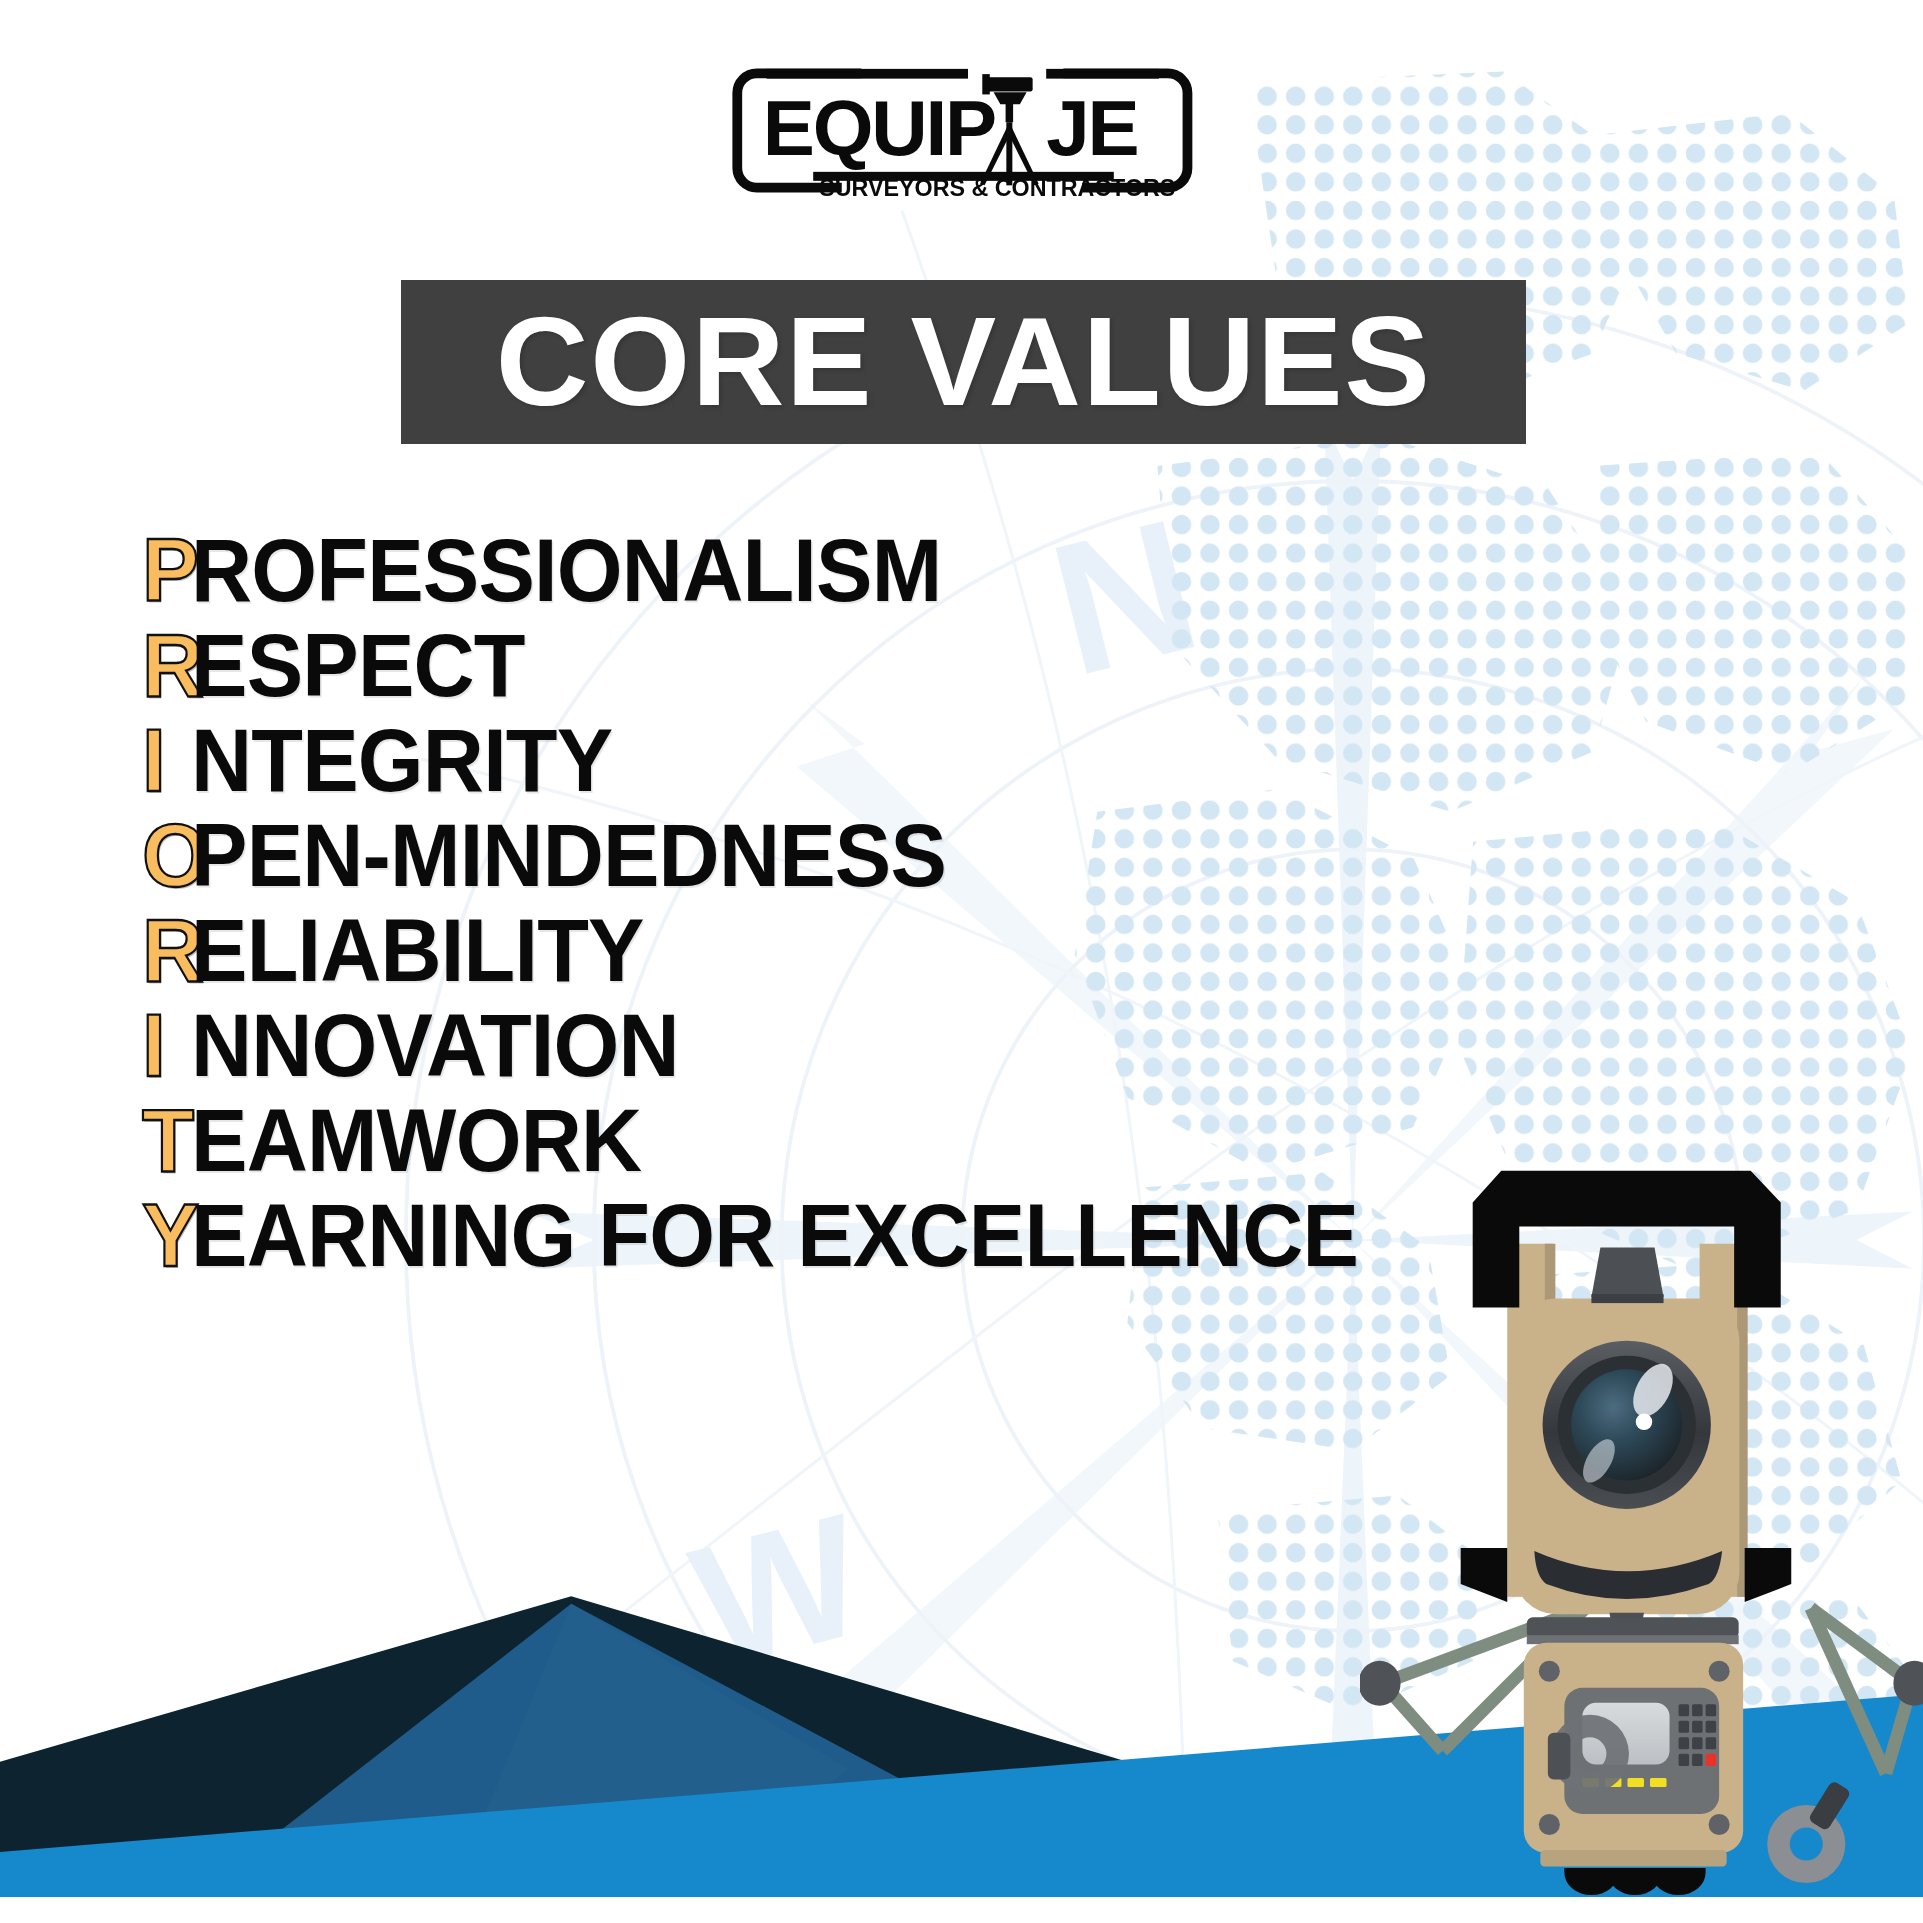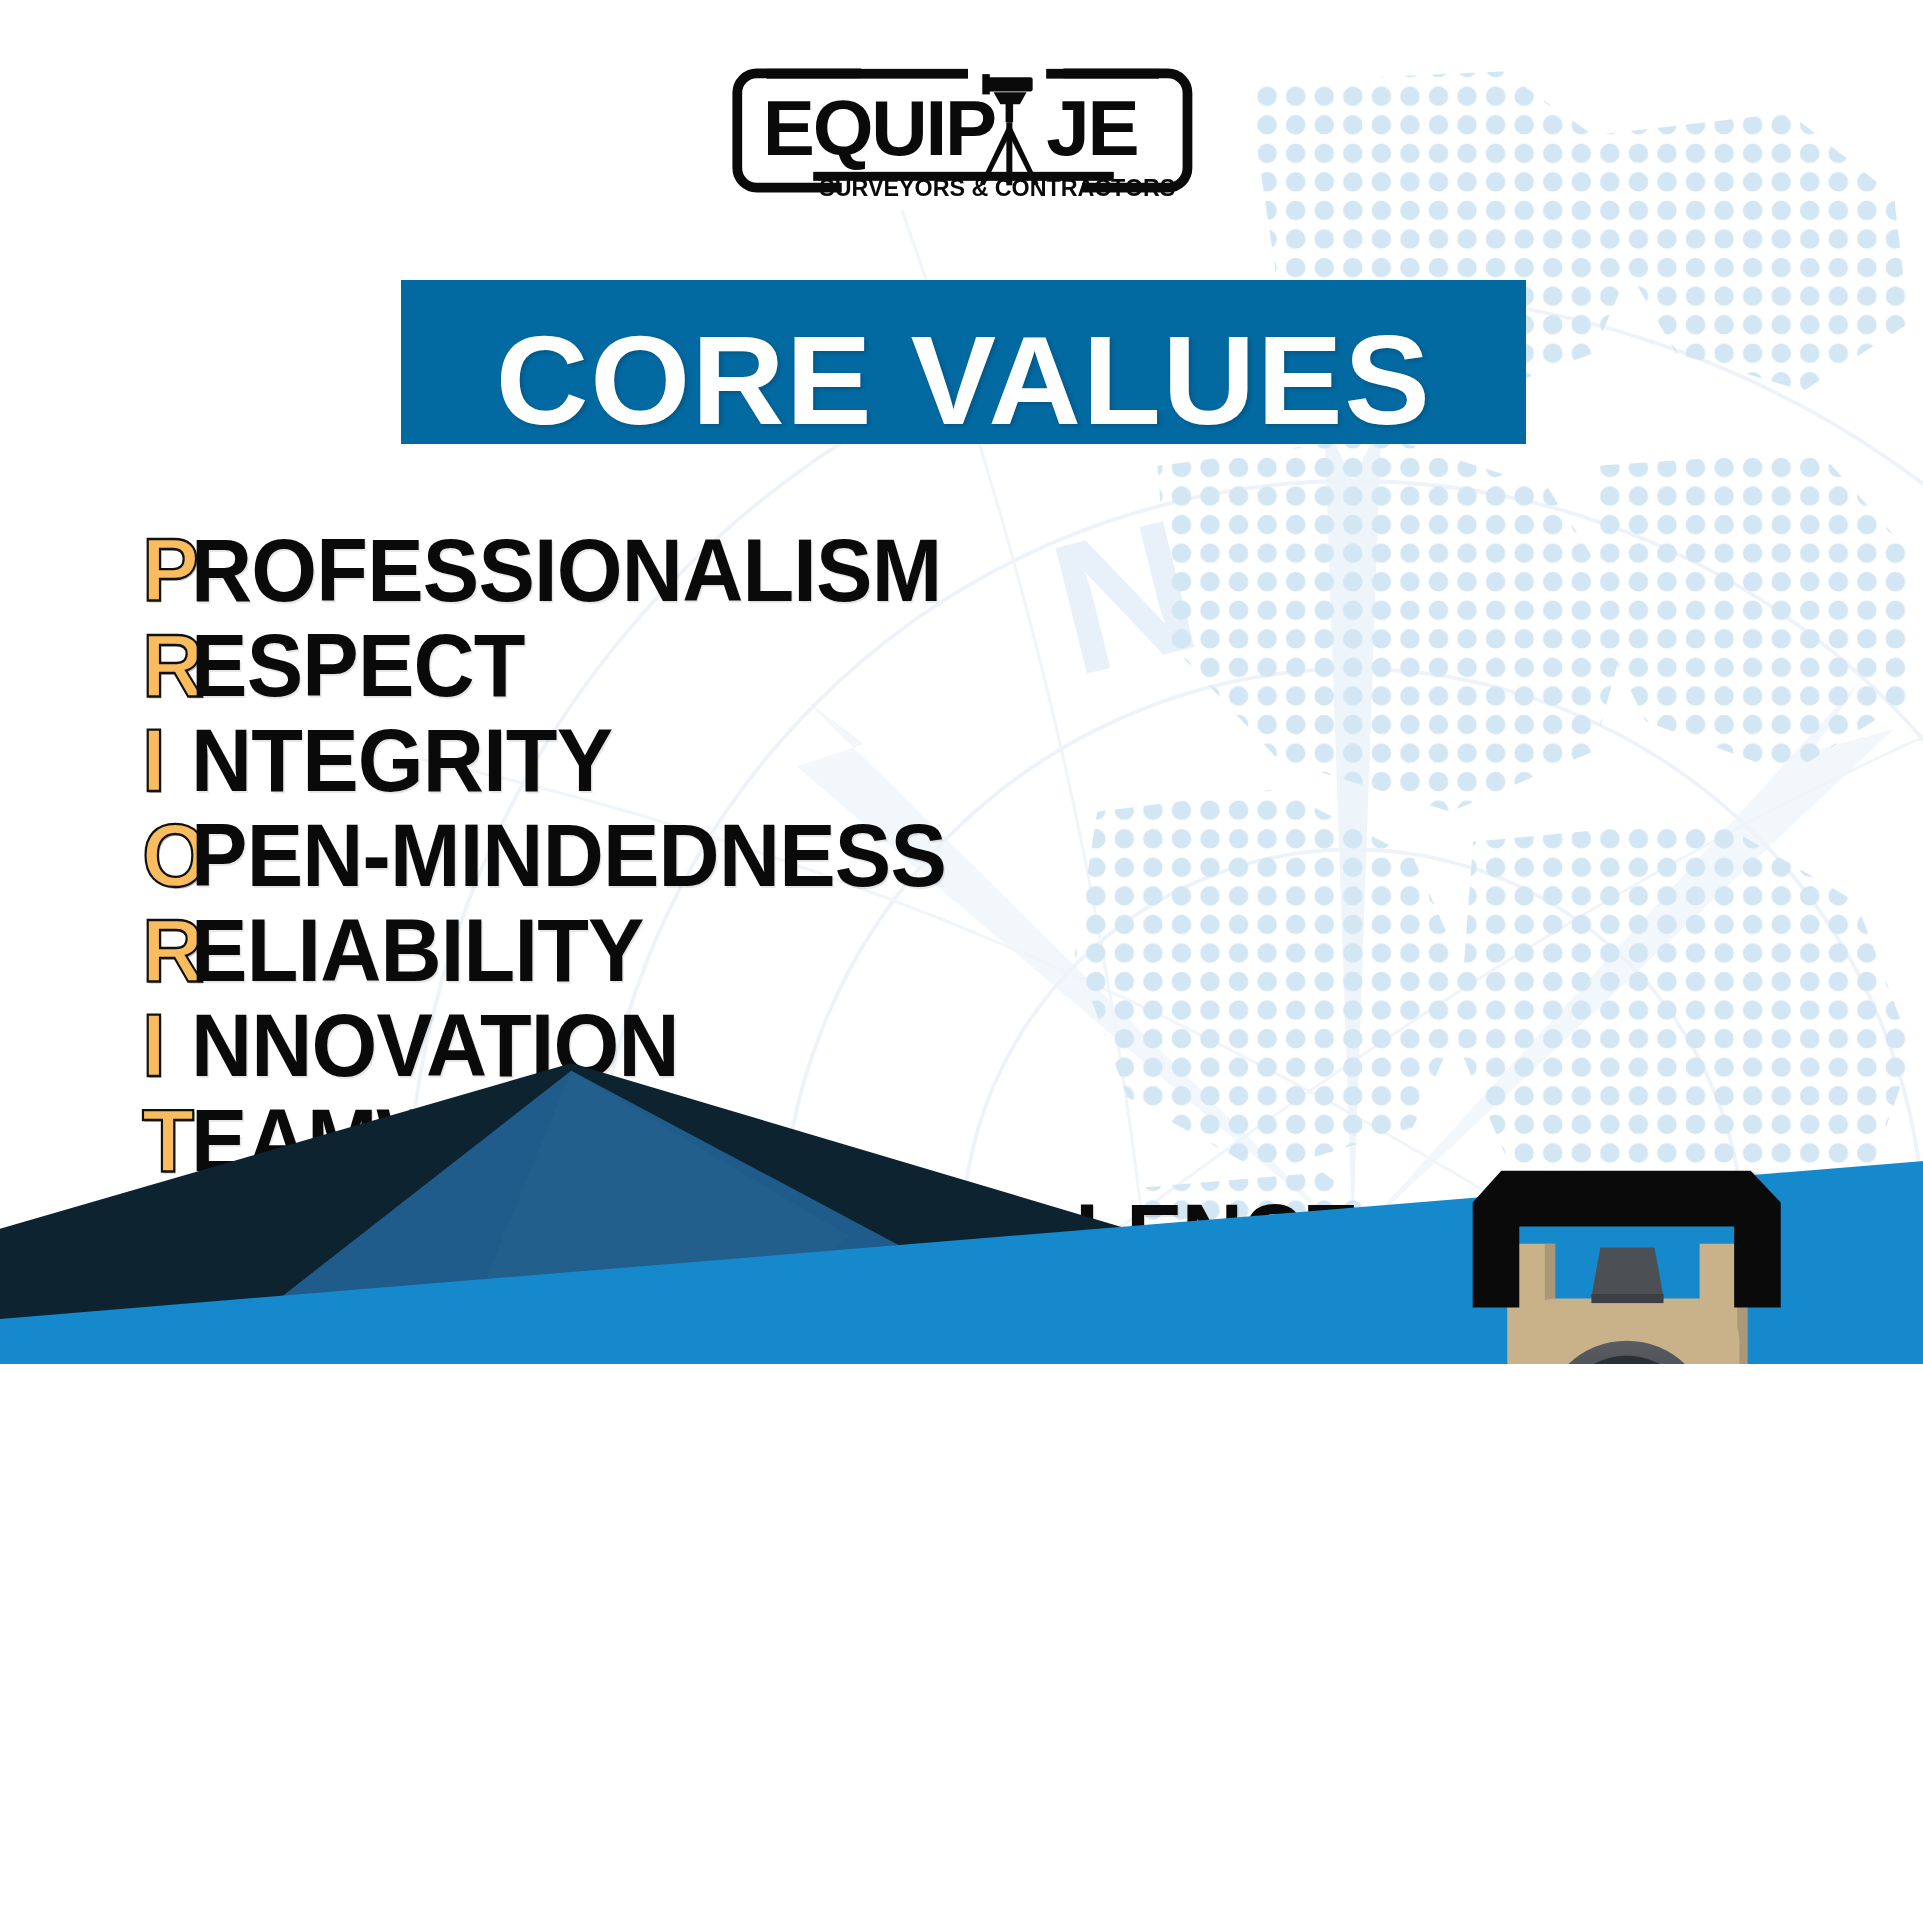--- a/index.html
+++ b/index.html
@@ -2,21 +2,21 @@
 <html style="font-size:12px"><head>
 <meta charset="utf-8">
 <style>
   html,body{margin:0;padding:0;}
   body{
     width:1924px;height:1924px;
     background:#ffffff;
     font-family:"Liberation Sans",sans-serif;
     overflow:hidden;
   }
-  .poster{position:relative;width:1924px;height:1364px;background:#fff;overflow:hidden;}
+  .poster{position:relative;width:1924px;height:1897px;background:#fff;overflow:hidden;}
 
   
   .bg-layer{position:absolute;inset:0;pointer-events:none;}
 
   
   .logo-wrap{
     position:absolute;left:50%;top:59px;transform:translateX(-50%);
     width:481px;height:143px;
   }
 
@@ -176,21 +176,21 @@
         <path d="M383 84 L344 166 L350 168 L385 98 Z"></path>
         <path d="M383 84 L422 166 L416 168 L381 98 Z"></path>
         <rect x="379" y="84" width="8" height="84"></rect>
       </g>
 
       <rect x="122" y="150" width="400" height="12" fill="#0A0A0A"></rect>
       <text x="130" y="182" font-family="Liberation Sans, sans-serif" font-weight="bold" font-size="31" letter-spacing="0" fill="#0A0A0A">SURVEYORS &amp; CONTRACTORS</text>
     </svg>
   </div>
 
-  <div class="title-banner" style="background:#0369a1;align-items:flex-end;">
+  <div class="title-banner" style="background:#404040;">
     <span class="title-text">CORE VALUES</span>
   </div>
 
   <div class="values">
 
     <div class="value-row">
       <span class="initial">P</span>
       <span class="rest">ROFESSIONALISM</span>
     </div>
 

